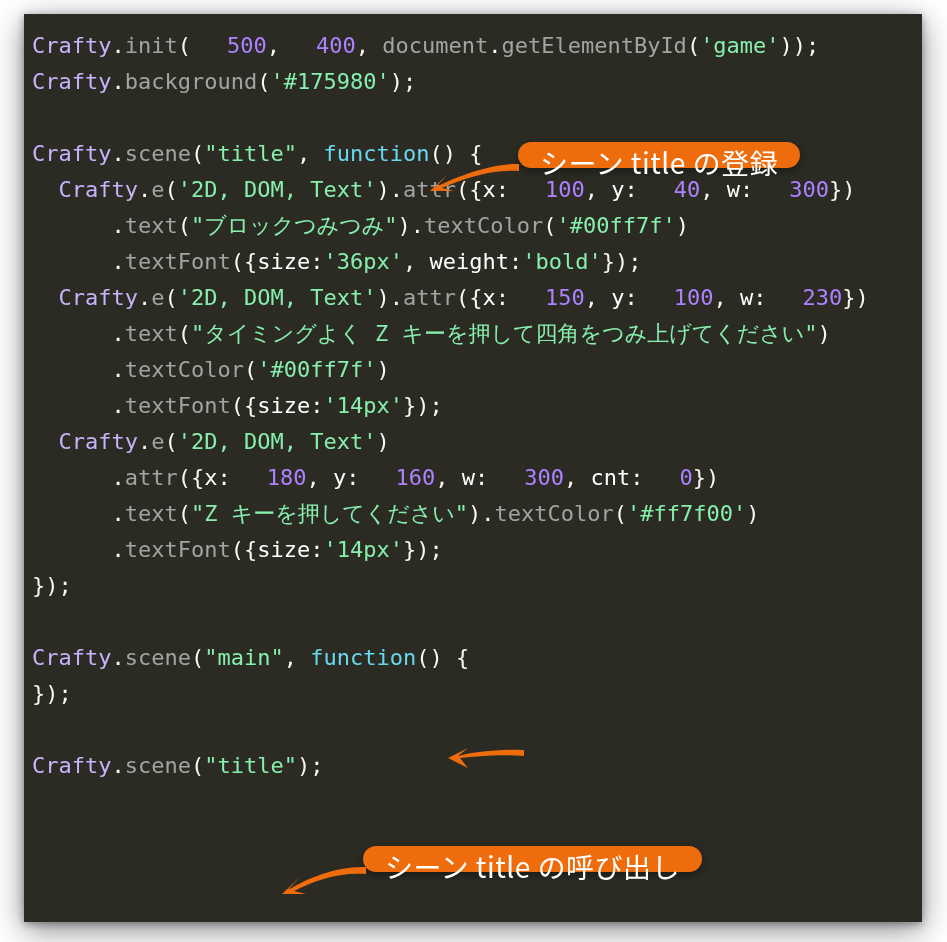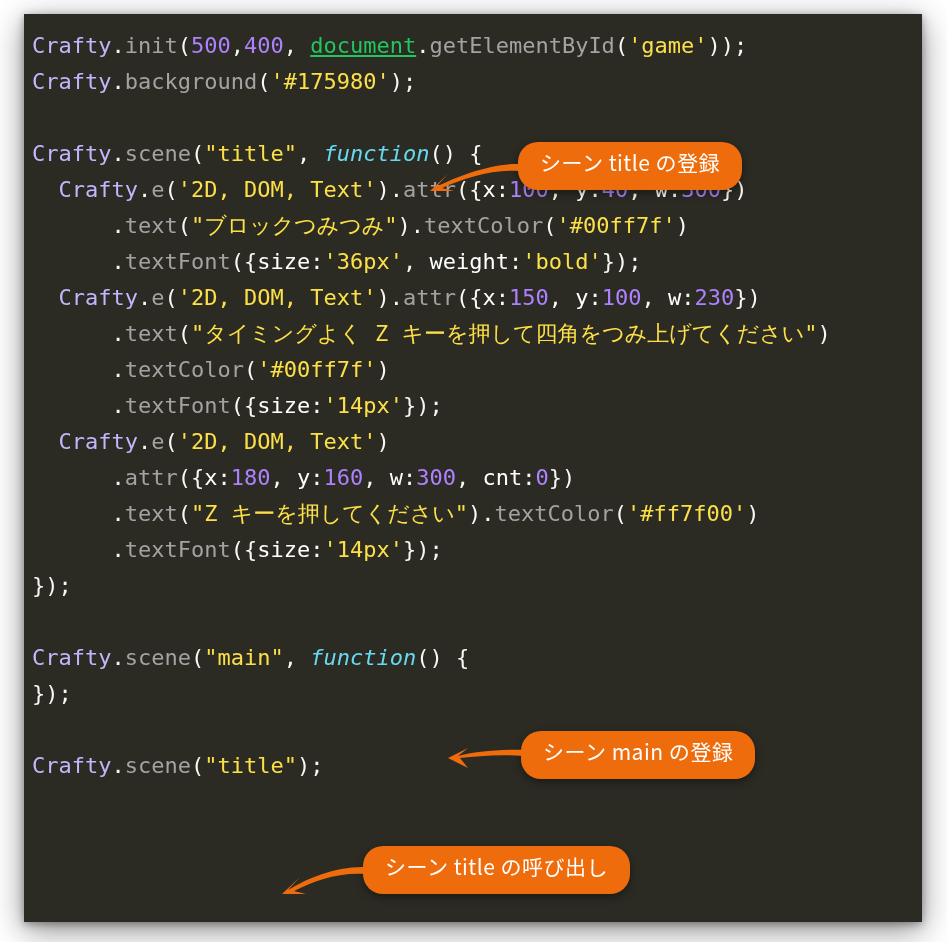--- a/index.html
+++ b/index.html
@@ -18,38 +18,38 @@
     margin: 0;
     padding: 14px 8px 14px 8px;
     font-family: inherit;
     font-size: 22px;
     line-height: 36px;
     color: #dcdcdc;
     white-space: pre;
   }
 
   .tok-id       { color: #c4b5fd; }   
-  .tok-num      { color: #ae81ff; }   
-  .tok-str      { color: #fde047; }   
-  .tok-kw       { color: #66d9ef; font-style: italic; } 
+  .tok-num      { color: #ae81ff; margin-left: 36px; }   
+  .tok-str      { color: #86efac; }   
+  .tok-kw       { color: #66d9ef; } 
   .tok-func     { color: #a3a3a3; }
   .tok-key      { color: #ffffff; }   
   .tok-punc     { color: #f8f8f2; }
-  .tok-var      { color: #22c55e; text-decoration: underline; }
+  .tok-var      { color: #a3a3a3; }
 
   
   .callout {
     position: absolute;
-    height: 48px;
+    height: 26px;
     padding: 0 22px;
     background: #ee6c0c;
     color: #ffffff;
     border-radius: 20px;
     font-family: "Hiragino Sans", "Yu Gothic", "Meiryo", "Noto Sans JP", sans-serif;
-    font-size: 21px;
+    font-size: 28px;
     line-height: 40px;
     letter-spacing: 0.5px;
     white-space: nowrap;
     box-shadow: 0 3px 8px rgba(0,0,0,0.4);
   }
 
   svg.arrow { position: absolute; overflow: visible; }
   .arrow path { fill: #ee6c0c; }
 
 </style>
@@ -81,23 +81,20 @@
 <span><span class="tok-id">Crafty</span><span class="tok-punc">.</span><span class="tok-func">scene</span><span class="tok-punc">(</span><span class="tok-str">"title"</span><span class="tok-punc">)</span><span class="tok-punc">;</span></span>
 </pre>
 
   <div class="callout" style="left:494px; top:128px;">
     <span>シーン title の登録</span>
   </div>
   <svg class="arrow" style="left:400px; top:147px;" width="100" height="40">
     <path d="M95 3 C70 2 35 14 12 26 L24 13 L6 30 L30 30 L18 27 C40 17 70 8 95 10 Z"></path>
   </svg>
 
-  <div class="callout" style="left:497px; top:717px;">
-    <span>シーン main の登録</span>
-  </div>
   <svg class="arrow" style="left:420px; top:732px;" width="85" height="24">
     <path d="M80 4 C55 3 30 6 14 10 L24 2 L4 12 L24 22 L16 12 C35 10 55 8 80 10 Z"></path>
   </svg>
 
   <div class="callout" style="left:339px; top:832px;">
     <span>シーン title の呼び出し</span>
   </div>
   <svg class="arrow" style="left:252px; top:850px;" width="95" height="40">
     <path d="M90 3 C60 2 32 14 12 26 L24 13 L6 30 L30 30 L18 27 C38 17 62 8 90 10 Z"></path>
   </svg>

